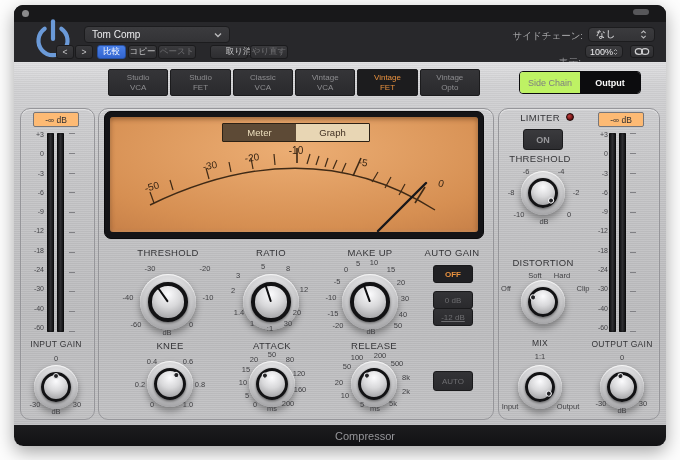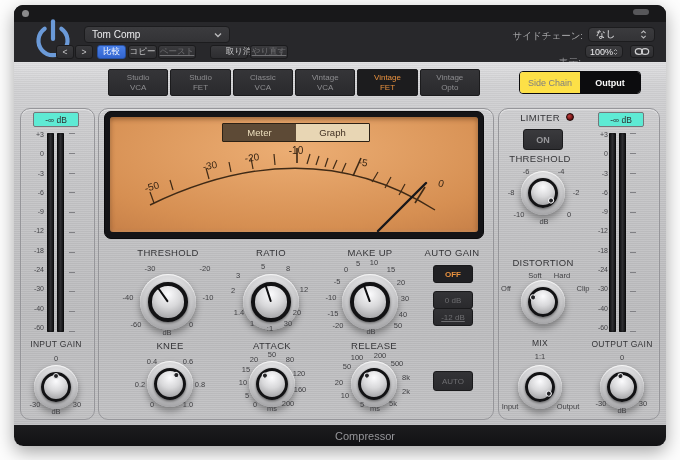--- a/index.html
+++ b/index.html
@@ -9,38 +9,38 @@
   .abs{position:absolute;}
 
   
   .titlebar{position:absolute;left:14px;top:5px;width:652px;height:17px;background:#18181a;}
   .win-title{position:absolute;left:14px;top:8px;width:652px;text-align:center;font-size:9.5px;color:#cfcfd1;}
   .close-dot{position:absolute;left:22px;top:10px;width:7px;height:7px;border-radius:50%;background:#8a8a8c;}
   .capsule{position:absolute;left:633px;top:9px;width:16px;height:6px;border-radius:3px;background:#57575a;}
   .header{position:absolute;left:14px;top:22px;width:652px;height:40px;background:#28282b;border-bottom:1px solid #0e0e10;}
 
   .dbtn{position:absolute;background:linear-gradient(#3a3a3d,#2d2d30);border:1px solid #1b1b1d;border-radius:3px;color:#c9c9cb;font-size:8.5px;display:flex;align-items:center;justify-content:center;box-sizing:border-box;white-space:nowrap;}
-  .dbtn.dim{color:#717174;text-decoration:underline;}
+  .dbtn.dim{color:#717174;}
   .dbtn.blue{background:linear-gradient(#4a80e8,#3264cf);border-color:#27509f;color:#fff;}
   .select{position:absolute;background:linear-gradient(#3b3b3e,#333336);border:1px solid #1c1c1e;border-radius:4px;color:#ececee;font-size:10px;display:flex;align-items:center;box-sizing:border-box;padding:0 7px;justify-content:space-between;}
   .hlabel{position:absolute;font-size:9.5px;color:#a9a9ab;text-align:right;}
 
   
   .metal{position:absolute;left:14px;top:62px;width:652px;height:384px;
     background:linear-gradient(180deg,#e0e0e2 0%,#d2d2d4 6%,#c6c6c8 30%,#bdbdbf 65%,#c3c3c5 100%);}
   .metal::after{content:"";position:absolute;inset:0;background:repeating-linear-gradient(180deg,rgba(255,255,255,.05) 0 1px,rgba(0,0,0,.035) 1px 2px);pointer-events:none;}
   .panel{position:absolute;border:1px solid #96969a;border-radius:10px;box-shadow:inset 0 1px 1px rgba(255,255,255,.5);}
 
   .model-row{position:absolute;left:108px;top:69px;width:372px;height:27px;display:flex;gap:2px;}
   .model{flex:1;background:linear-gradient(#353538,#2a2a2d);border:1px solid #1b1b1d;border-radius:2px;color:#8d8d90;font-size:8px;line-height:1.18;display:flex;flex-direction:column;align-items:center;justify-content:center;text-align:center;}
   .model.sel{background:#1c1c1e;color:#e8913f;}
 
   .routing{position:absolute;left:519px;top:71px;width:122px;height:23px;border-radius:4px;overflow:hidden;display:flex;border:1px solid #0b0b0d;box-sizing:border-box;}
   .routing .seg{flex:1;display:flex;align-items:center;justify-content:center;font-size:9px;}
-  .seg-sc{background:#fde047;color:#7e7e81;}
+  .seg-sc{background:#bef264;color:#7e7e81;}
   .seg-out{background:#0c0c0e;color:#fafafa;font-weight:bold;}
 
   
   .vu-frame{position:absolute;left:104px;top:111px;width:380px;height:128px;background:#141417;border-radius:7px;border:1px solid #0a0a0c;box-sizing:border-box;}
   .vu-screen{position:absolute;left:110px;top:117px;width:368px;height:115px;border-radius:3px;
     background:radial-gradient(130% 150% at 50% 28%,#ecae74 0%,#d68f52 45%,#bb7440 75%,#a2622f 100%);
     box-shadow:inset 0 2px 5px rgba(60,25,0,.45), inset 0 -1px 3px rgba(255,220,170,.25);}
   .vu-svg{position:absolute;left:110px;top:117px;}
   .vu-tabs{position:absolute;left:222px;top:123px;width:148px;height:19px;display:flex;border:1px solid #2c2115;border-radius:1px;box-sizing:border-box;}
   .vu-tab{flex:1;display:flex;align-items:center;justify-content:center;font-size:9.5px;}
@@ -51,21 +51,21 @@
   .knob{position:absolute;border-radius:50%;background:radial-gradient(circle at 50% 30%,#f0f0f2 0%,#c6c6c8 55%,#8b8b8e 100%);box-shadow:0 4px 7px rgba(0,0,0,.35),inset 0 1px 1px rgba(255,255,255,.85);}
   .cap{position:absolute;inset:15%;border-radius:50%;background:radial-gradient(circle at 50% 26%,#fbfbfd 0%,#d8d8da 45%,#929295 100%);border:4px solid #121214;box-sizing:border-box;box-shadow:0 1px 3px rgba(0,0,0,.55);}
   .knob.sm .cap{border-width:3px;}
   .ind{position:absolute;left:calc(50% - 1px);bottom:50%;width:2px;height:34%;transform-origin:50% 100%;background:#0d0d0f;border-radius:1px;}
   .darm{position:absolute;inset:0;border-radius:50%;}
   .dot{position:absolute;left:50%;top:19%;width:6px;height:6px;margin-left:-3px;border-radius:50%;background:#232326;border:1px solid #e9e9eb;box-sizing:border-box;}
   .kl{position:absolute;transform:translate(-50%,-50%);font-size:7.5px;color:#414144;white-space:nowrap;}
   .slabel{position:absolute;transform:translate(-50%,-50%);font-size:9.5px;color:#353538;letter-spacing:.3px;white-space:nowrap;}
 
   
-  .readout{position:absolute;width:46px;height:15px;background:#5eead4;border:1px solid #76767a;border-radius:2px;font-size:8.5px;color:#2d2d30;display:flex;align-items:center;justify-content:center;box-sizing:border-box;}
+  .readout{position:absolute;width:46px;height:15px;background:#fdba74;border:1px solid #76767a;border-radius:2px;font-size:8.5px;color:#2d2d30;display:flex;align-items:center;justify-content:center;box-sizing:border-box;}
   .mscale{position:absolute;width:22px;height:200px;display:flex;flex-direction:column;justify-content:space-between;}
   .mscale span{display:block;font-size:7px;color:#46464a;text-align:right;line-height:1;}
   .mbar{position:absolute;width:7px;height:199px;background:linear-gradient(90deg,#0d0d0f,#2e2e31 50%,#0d0d0f);border-radius:1px;box-shadow:inset 0 0 2px #000;}
   .ticks{position:absolute;width:6px;height:199px;display:flex;flex-direction:column;justify-content:space-between;}
   .ticks i{display:block;width:6px;height:1px;background:#808084;}
 
   
   .opt{position:absolute;width:40px;height:18px;background:linear-gradient(#333336,#2a2a2d);border:1px solid #19191b;border-radius:3px;color:#6e6e71;font-size:8px;display:flex;align-items:center;justify-content:center;box-sizing:border-box;}
   .opt.on{background:#202023;color:#e8913f;font-weight:bold;}
   .led{position:absolute;width:8px;height:8px;border-radius:50%;background:radial-gradient(circle at 35% 35%,#c04040,#761515 60%,#380808);border:1px solid #1c0505;box-sizing:border-box;}

